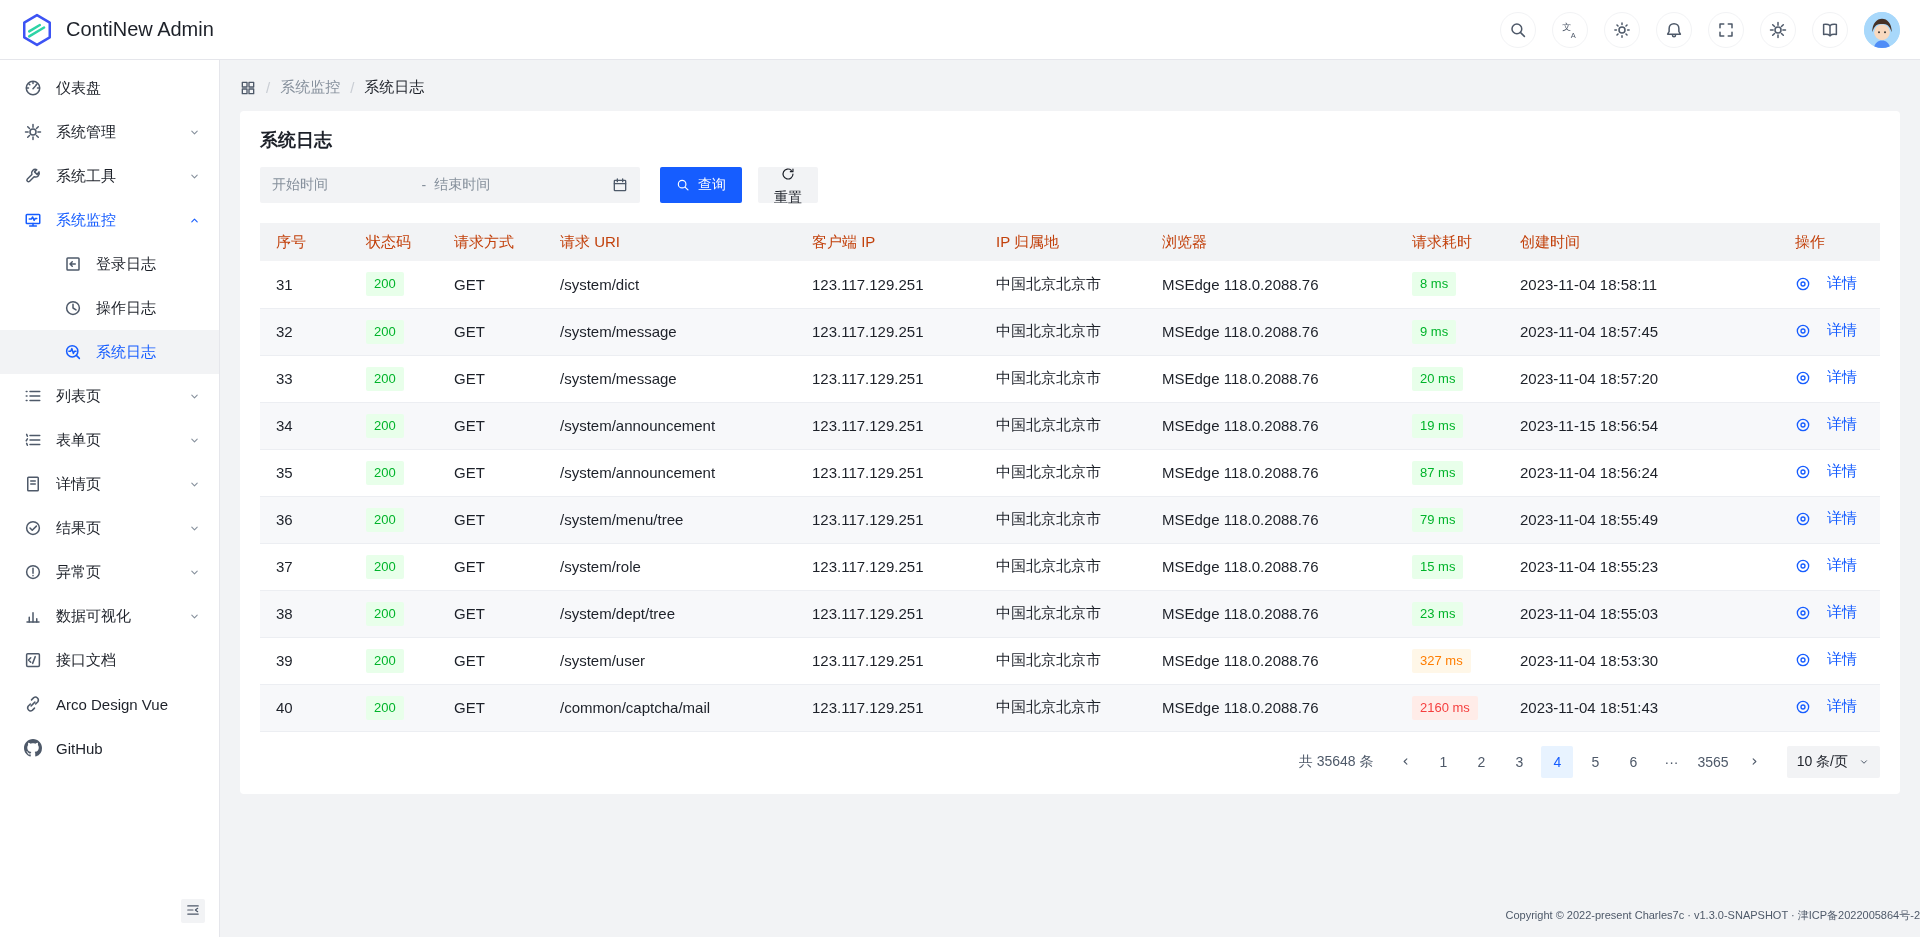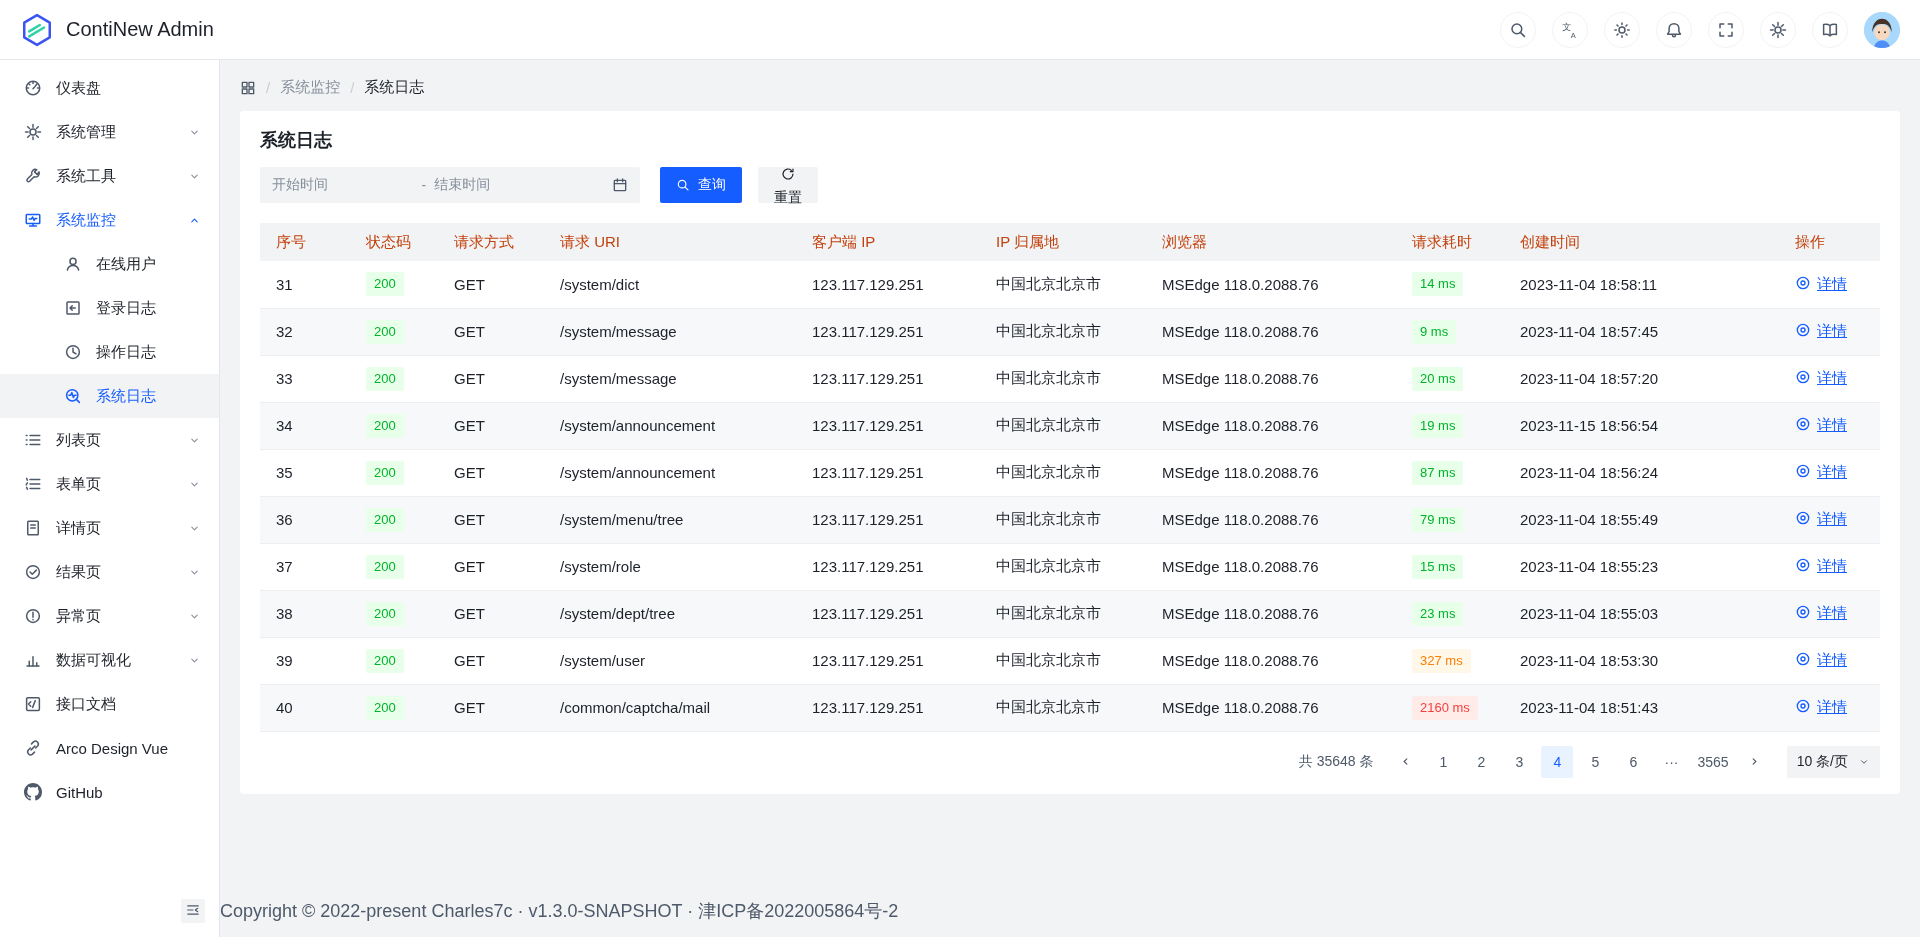--- a/index.html
+++ b/index.html
@@ -88,39 +88,39 @@
   .log-table th {
     background:#f2f3f5; height:38px; text-align:left; padding:0 16px;
     font-weight:500; color:#c2410c; white-space:nowrap;
   }
   .log-table td { height:47px; padding:0 16px; border-bottom:1px solid #eceef2; white-space:nowrap; overflow:hidden; }
   .log-table tbody tr:nth-child(even) { background:#f7f8fa; }
   .badge { display:inline-block; height:24px; line-height:24px; padding:0 8px; border-radius:2px; font-size:13px; }
   .badge.success { background:#e8ffea; color:#00b42a; }
   .badge.warning { background:#fff7e8; color:#ff7d00; }
   .badge.danger  { background:#ffece8; color:#f53f3f; }
-  .link { color:#165dff; display:inline-flex; gap:6px; cursor:pointer;text-decoration:underline; }
+  .link { color:#165dff; display:inline-flex; align-items:center; gap:16px; cursor:pointer; }
   .link svg { width:16px; height:16px; }
 
   .pagination { display:flex; align-items:center; justify-content:flex-end; gap:6px; margin-top:14px; font-size:14px; color:#4e5969; }
   .pg-total { margin-right:10px; color:#4e5969; }
   .pg-btn {
     min-width:32px; height:32px; border:none; background:transparent; border-radius:2px;
     display:flex; align-items:center; justify-content:center; cursor:pointer;
     color:#4e5969; font-size:14px; font-family:inherit; padding:0 4px;
   }
   .pg-btn svg { width:13px; height:13px; }
   .pg-btn.active { background:#e8f3ff; color:#165dff; }
   .pg-size {
     height:32px; background:#f2f3f5; border-radius:2px; display:flex; align-items:center;
     gap:10px; padding:0 10px; margin-left:10px; cursor:pointer; color:#1d2129;text-align:center;
   }
   .pg-size svg { width:12px; height:12px; color:#4e5969; }
 
-  .page-footer { margin-top:auto; text-align:left; padding:16px 0 14px; font-size:18px; color:#4e5969; }
+  .page-footer { margin-top:auto; text-align:right; padding:16px 0 14px; font-size:11px; color:#4e5969; }
 </style>
 </head>
 <body>
 
 <div class="app">
 
   <header class="top-header">
     <div class="logo-area">
       <svg class="logo" viewBox="0 0 48 48" fill="none" stroke-linecap="round" stroke-linejoin="round">
         <path d="M24 3l18 10.5v21L24 45 6 34.5v-21z" stroke="#3c53f4" stroke-width="3.5"></path>
@@ -249,29 +249,20 @@
             <span class="label">系统监控</span>
             <span class="icon chev" style="display: flex;">
               <svg viewBox="0 0 48 48" fill="none" stroke="currentColor" stroke-width="4" stroke-linecap="round" stroke-linejoin="round">
                 <path d="M14 29l10-10 10 10"></path>
               </svg>
             </span>
           </div>
           <div class="menu-item sub">
             <span class="icon" style="display: flex;">
               <svg viewBox="0 0 48 48" fill="none" stroke="currentColor" stroke-width="4" stroke-linecap="round" stroke-linejoin="round">
-                <circle cx="24" cy="17" r="8"></circle>
-                <path d="M9 40c2-8 8-12 15-12s13 4 15 12"></path>
-              </svg>
-            </span>
-            <span class="label">在线用户</span>
-          </div>
-          <div class="menu-item sub">
-            <span class="icon" style="display: flex;">
-              <svg viewBox="0 0 48 48" fill="none" stroke="currentColor" stroke-width="4" stroke-linecap="round" stroke-linejoin="round">
                 <rect x="8" y="8" width="32" height="32" rx="2"></rect>
                 <path d="M16 24h14M22 18l-6 6 6 6"></path>
               </svg>
             </span>
             <span class="label">登录日志</span>
           </div>
           <div class="menu-item sub">
             <span class="icon" style="display: flex;">
               <svg viewBox="0 0 48 48" fill="none" stroke="currentColor" stroke-width="4" stroke-linecap="round" stroke-linejoin="round">
                 <circle cx="24" cy="24" r="17"></circle>
@@ -488,21 +479,21 @@
           </thead>
           <tbody>
               <tr>
                 <td>31</td>
                 <td><span class="badge success">200</span></td>
                 <td>GET</td>
                 <td>/system/dict</td>
                 <td>123.117.129.251</td>
                 <td>中国北京北京市</td>
                 <td>MSEdge 118.0.2088.76</td>
-                <td><span class="badge success">14 ms</span></td>
+                <td><span class="badge success">8 ms</span></td>
                 <td>2023-11-04 18:58:11</td>
                 <td><span class="link">
                     <span class="icon" style="display: flex;">
                       <svg viewBox="0 0 48 48" fill="none" stroke="currentColor" stroke-width="4" stroke-linecap="round" stroke-linejoin="round">
                         <circle cx="24" cy="24" r="17"></circle>
                         <circle cx="24" cy="24" r="6"></circle>
                       </svg>
                     </span>
                     <span>详情</span>
                   </span></td>

